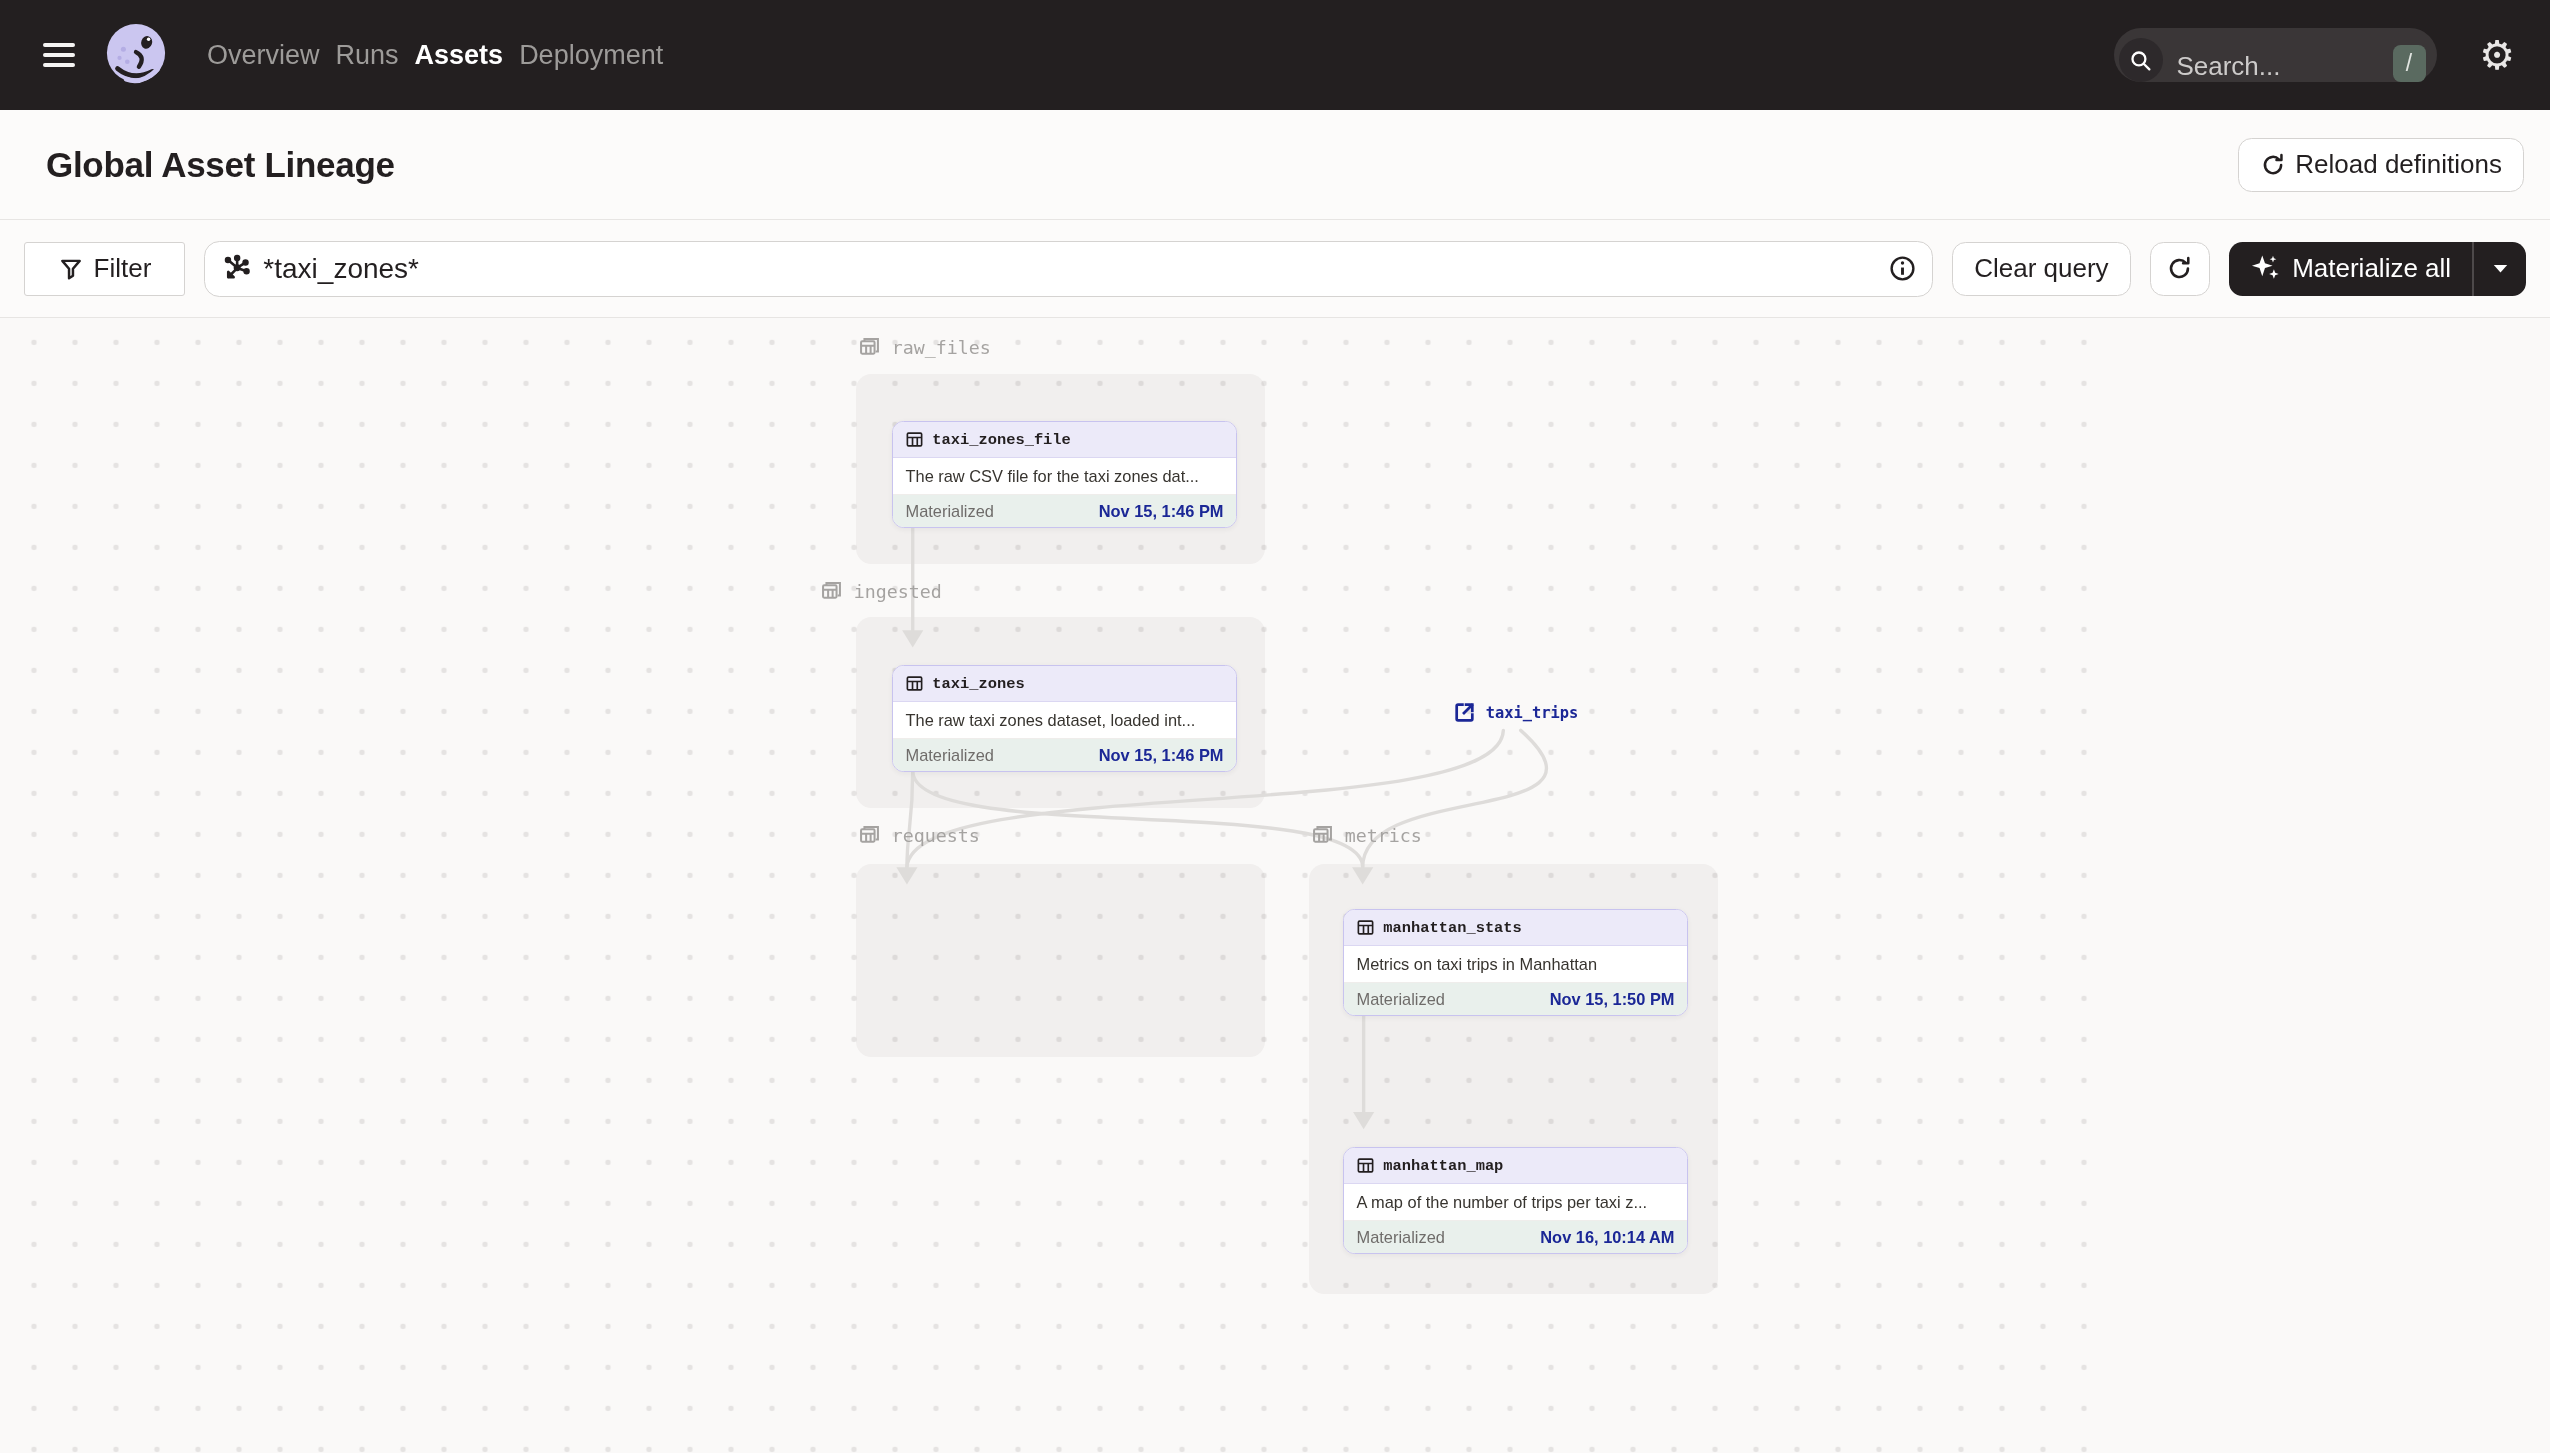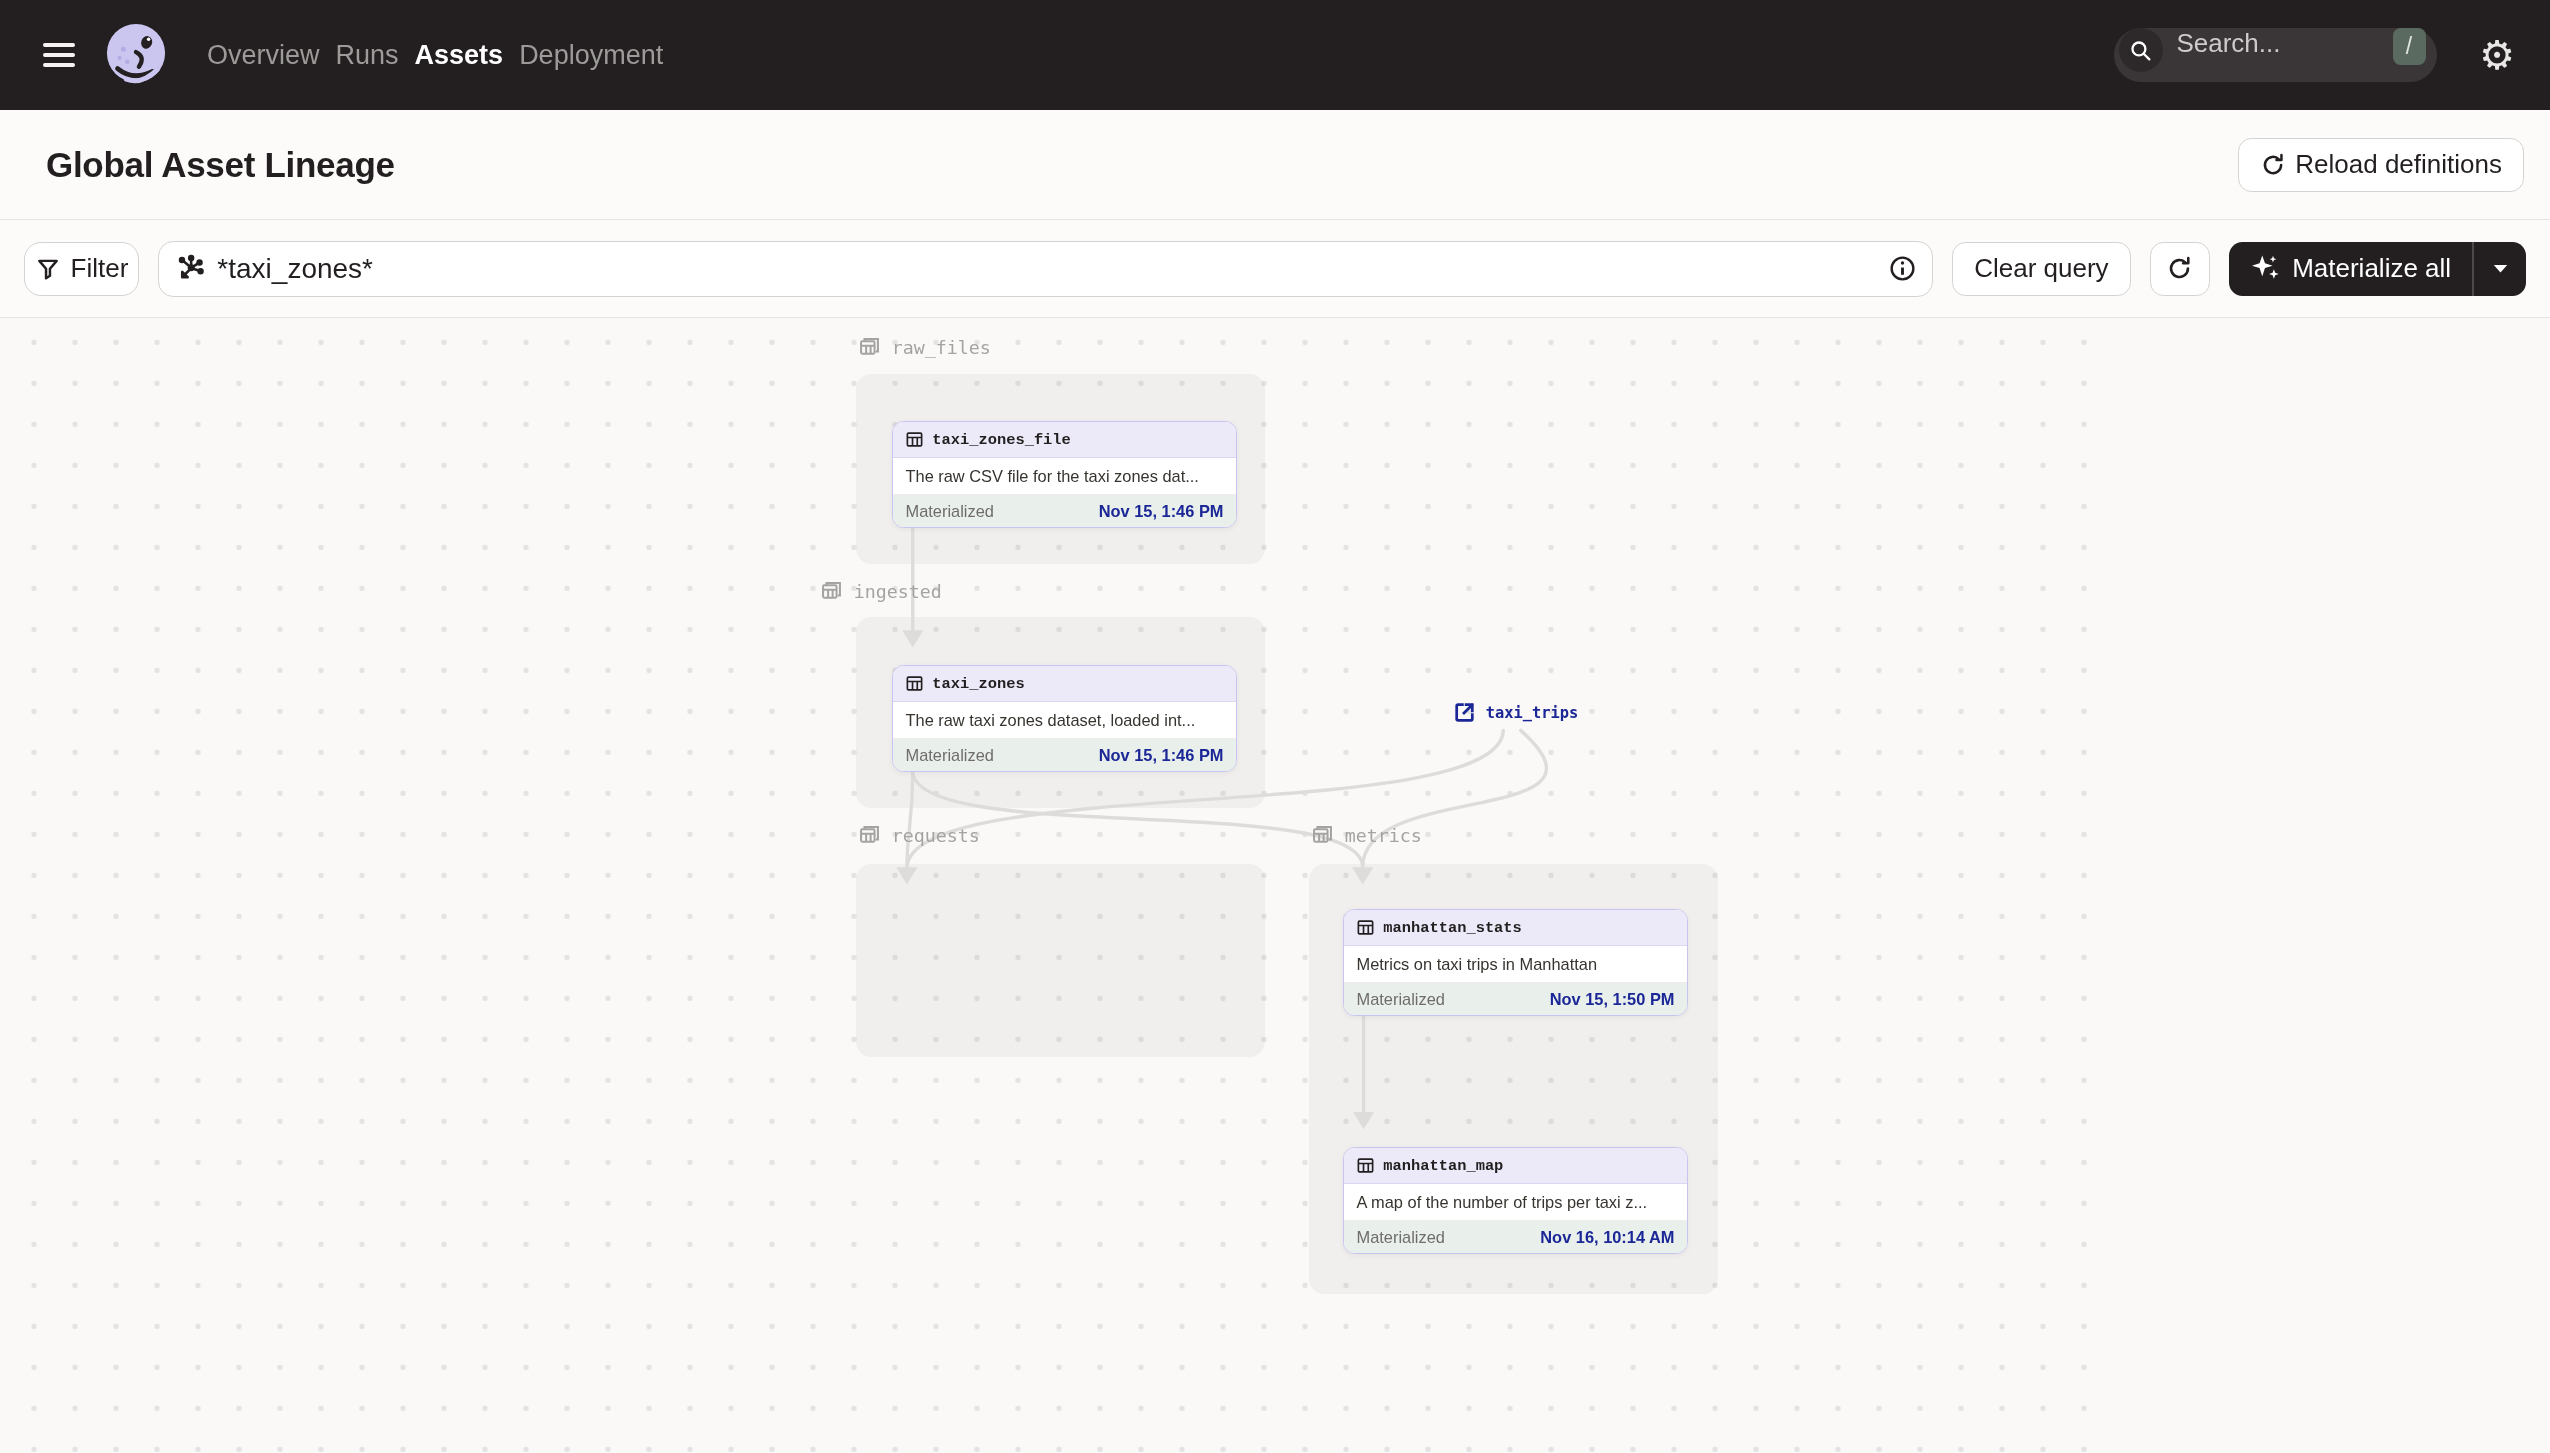--- a/index.html
+++ b/index.html
@@ -17,21 +17,21 @@
   }
   .hamburger { width:32px; display:flex; flex-direction:column; gap:5.8px; cursor:pointer; margin-right:29px; }
   .hamburger span { display:block; height:3.9px; background:#F5F4F3; border-radius:1.9px; }
   .logo { width:64px; height:64px; flex:0 0 auto; }
   .nav { display:flex; gap:16px; margin-left:39px; font-size:27px; }
   .nav a { color:#9D9B99; text-decoration:none; }
   .nav a.active { color:#FFFFFF; font-weight:700; }
   .topbar-spacer { flex:1; }
   .search-pill {
     width:323px; height:54px; border-radius:27px; background:#3A3637;
-    display:flex; align-items:flex-start; padding:0 11.6px 0 4.8px;
+    display:flex; align-items:flex-end; padding:0 11.6px 0 4.8px;
   }
   .search-circle {
     width:44px; height:44px; border-radius:50%; background:#2D292B;
     display:flex; align-items:center; justify-content:center; flex:0 0 auto;
   }
   .search-pill input {
     flex:1; min-width:0; border:none; outline:none; background:transparent;
     font-family:"Liberation Sans", sans-serif; font-size:26px; color:#E8E6E5; margin-left:13.5px;
   }
   .search-pill input::placeholder { color:#CDCBCA; }
@@ -54,21 +54,21 @@
     padding:0 21px; cursor:pointer; white-space:nowrap;
   }
   .titlebar .btn { margin-left:auto; }
 
   
   .toolbar {
     position:absolute; top:220px; left:0; width:2550px; height:98px;
     background:#FCFBFA; border-bottom:1.9px solid #E7E5E3;
     display:flex; align-items:center; gap:19px; padding:0 24px;
   }
-  .filter-btn { border-radius:17px; padding:0 10px; }
+  .filter-btn { border-radius:3px; padding:0 33px; }
   .query-box {
     flex:1; height:56px; border:1.9px solid #D5D3D1; border-radius:15.4px; background:#FFFFFF;
     display:flex; align-items:center; padding:0 15.4px;
   }
   .query-box input {
     flex:1; min-width:0; border:none; outline:none; background:transparent;
     font-family:"Liberation Sans", sans-serif; font-size:28px; color:#231F20; margin-left:11.6px;
   }
   .icon-btn { width:60px; justify-content:center; padding:0; }
   .materialize {

